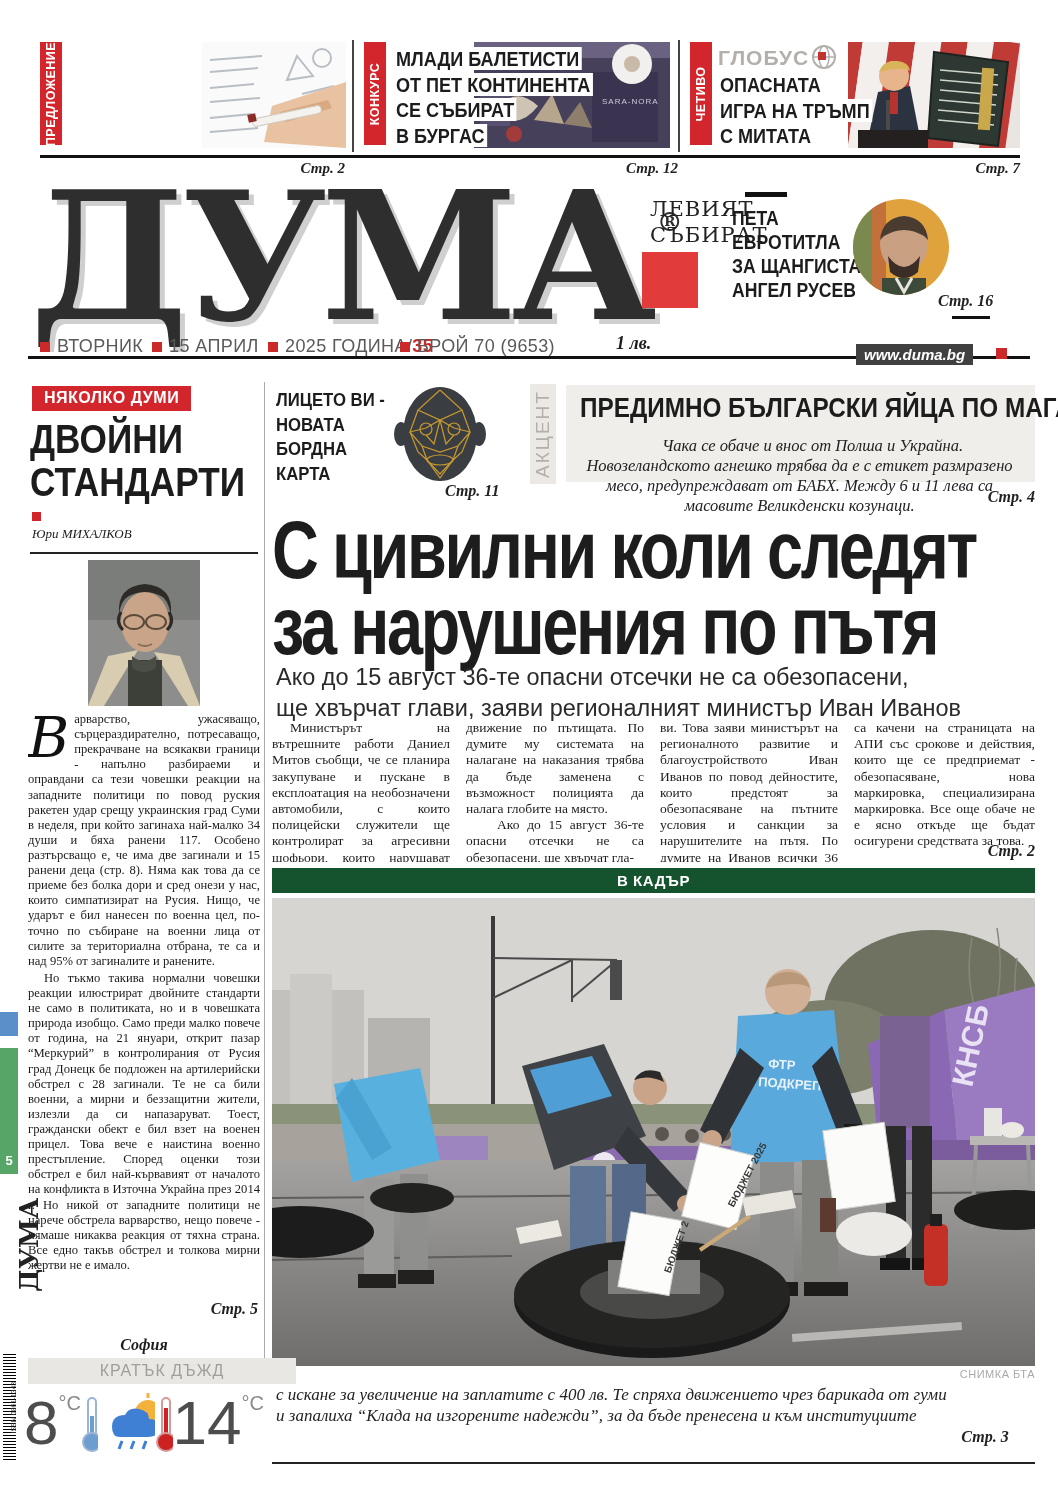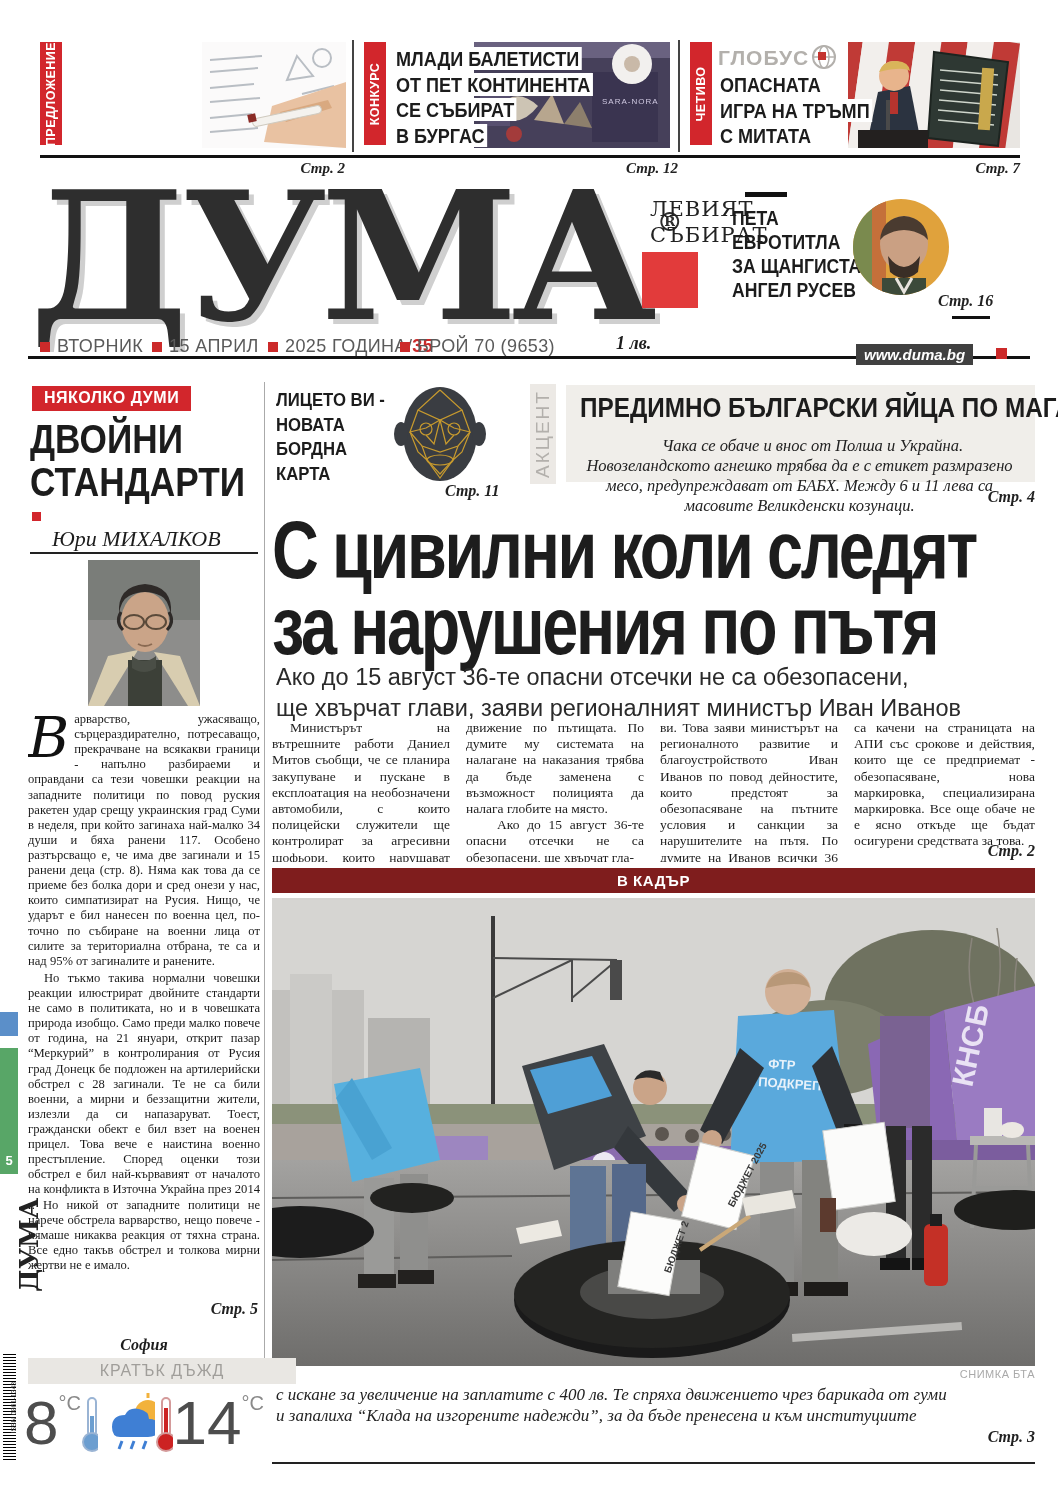--- a/index.html
+++ b/index.html
@@ -33,21 +33,21 @@
   .rule-mast{position:absolute;left:28px;top:356px;width:1002px;height:3px;background:#111;}
   .site-box{position:absolute;left:856px;top:344px;background:#404040;color:#fff;font-weight:bold;
             font-style:italic;font-size:15px;padding:2px 8px;z-index:3;}
   .site-sq{position:absolute;left:996px;top:348px;width:11px;height:11px;background:#cc2a2a;z-index:3;}
   
   .kicker{position:absolute;left:32px;top:386px;background:#d2262c;color:#fff;font-weight:bold;
           font-size:16px;padding:3px 12px 4px;letter-spacing:.5px;}
   .op-title{position:absolute;left:30px;top:418px;}
   .op-title div{font-size:40px;font-weight:bold;line-height:1.08;transform:scaleX(.88);transform-origin:0 0;white-space:nowrap;}
   .sqred-sm{position:absolute;left:32px;top:512px;width:9px;height:9px;background:#d2262c;}
-  .op-author{position:absolute;left:32px;top:526px;font-family:"Liberation Serif",serif;font-style:italic;font-size:22px;margin-left:20px;}
+  .op-author{position:absolute;left:32px;top:526px;font-family:"Liberation Serif",serif;font-style:italic;font-size:13px;}
   .op-rule{position:absolute;left:30px;top:552px;width:228px;height:2px;background:#222;}
   .op-body{position:absolute;left:28px;top:712px;width:232px;height:600px;overflow:hidden;
            font-family:"Liberation Serif",serif;font-size:12.6px;line-height:1.2;text-align:justify;color:#1b1b1b;}
   .dropcap{float:left;font-family:"DejaVu Serif",serif;font-style:italic;font-size:56px;line-height:.78;
            padding:4px 5px 0 0;color:#111;}
   .op-body .p2{text-indent:16px;margin-top:2px;}
   .vdiv-main{position:absolute;left:264px;top:382px;width:1px;height:982px;background:#aaa;}
   
   .face-lines{position:absolute;left:276px;top:388px;}
   .face-lines div{font-size:19px;font-weight:bold;line-height:1.3;transform:scaleX(.88);transform-origin:0 0;white-space:nowrap;}
@@ -63,26 +63,26 @@
   .main-title div{font-size:82px;font-weight:bold;line-height:.93;letter-spacing:-3px;
                   transform:scaleX(.79);transform-origin:0 0;white-space:nowrap;color:#1d1d1d;}
   .deck{position:absolute;left:276px;top:662px;font-size:23.5px;color:#2a2a2a;line-height:1.3;}
   .cols{position:absolute;top:720px;height:142px;overflow:hidden;width:178px;
         font-family:"Liberation Serif",serif;font-size:13.5px;line-height:1.2;text-align:justify;white-space:pre-line;}
   .c1{left:272px;text-indent:18px;}
   .c2{left:466px;}
   .c3{left:660px;}
   .c4{left:854px;width:181px;}
   .col-page{position:absolute;left:854px;top:842px;width:181px;text-align:right;}
-  .band{position:absolute;left:272px;top:868px;width:763px;height:25px;background:#7f1d1d;
+  .band{position:absolute;left:272px;top:868px;width:763px;height:25px;background:#14532d;
         color:#fff;font-weight:bold;font-size:15px;letter-spacing:.5px;display:flex;align-items:center;justify-content:center;}
   .credit{position:absolute;left:835px;top:1368px;width:200px;text-align:right;font-size:11px;color:#a9a9a9;letter-spacing:.5px;}
   .caption{position:absolute;left:276px;top:1384px;font-family:"Liberation Serif",serif;font-style:italic;
            font-size:17px;line-height:1.25;color:#222;}
-  .cap-page{position:absolute;left:935px;top:1428px;width:100px;text-align:right;}
+  .cap-page{position:absolute;left:935px;top:1428px;width:100px;text-align:center;}
   .rule-bot{position:absolute;left:272px;top:1462px;width:763px;height:2px;background:#222;}
   
   .wx-city{position:absolute;left:28px;top:1336px;width:232px;text-align:center;
            font-family:"Liberation Serif",serif;font-weight:bold;font-style:italic;font-size:16px;}
   .wx-bar{position:absolute;left:28px;top:1358px;width:268px;height:26px;background:#e9e7e3;color:#a09e9a;
           font-size:16px;letter-spacing:1px;display:flex;align-items:center;justify-content:center;}
   .wx-row{position:absolute;left:24px;top:1392px;width:240px;display:flex;align-items:center;justify-content:space-between;}
   .temp{font-size:62px;color:#4d4d4d;line-height:1;}
   .deg{font-size:20px;color:#8a8a8a;vertical-align:34px;}
   

